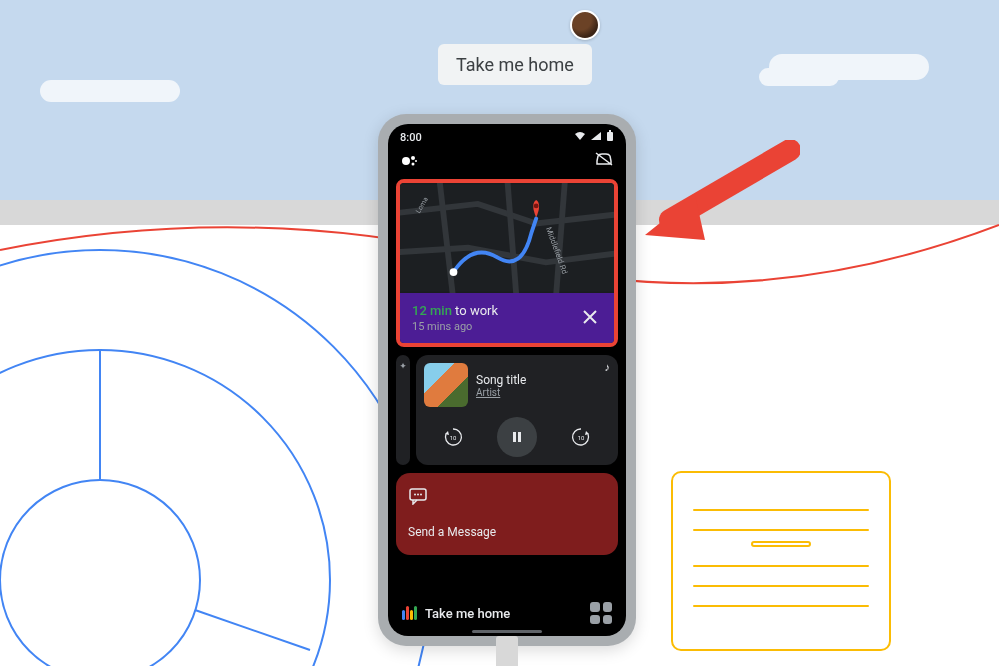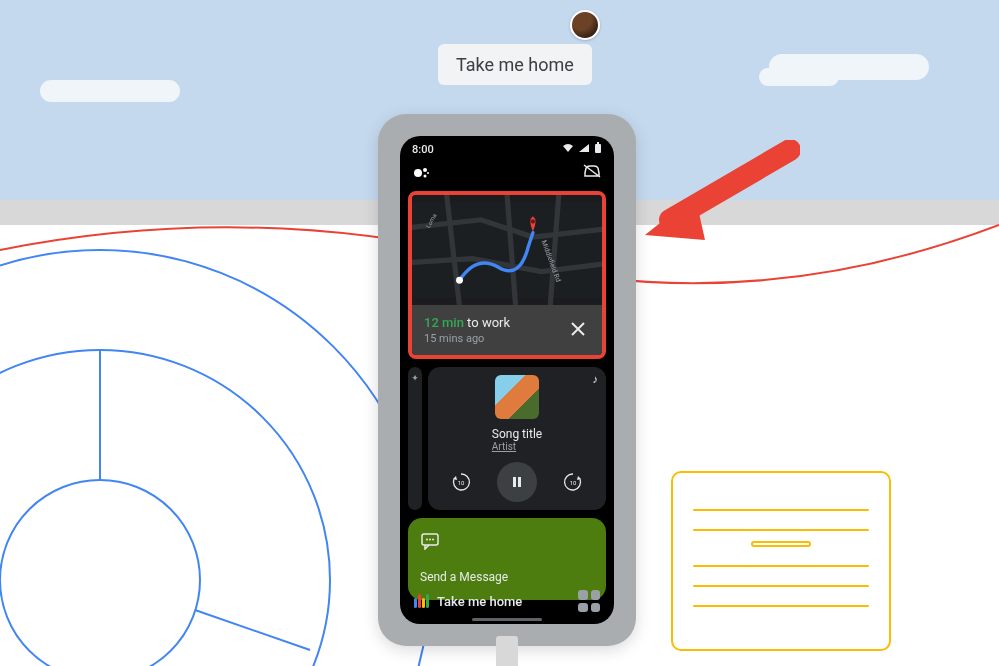--- a/index.html
+++ b/index.html
@@ -27,59 +27,59 @@
     border:2px solid #fbbc04; border-radius:10px; padding:18px 20px; }
   .notepad .line { height:2px; background:#fbbc04; margin:18px 0; border-radius:2px; }
   .notepad .shortline { width:60px; height:6px; border:2px solid #fbbc04; border-radius:4px; margin:-8px auto 10px; background:#fff; }
   
   .bubble-wrap { position:absolute; top:44px; left:438px; }
   .avatar { width:30px; height:30px; border-radius:50%; background: radial-gradient(circle at 35% 30%, #6b4226 40%, #3b2416 70%); border:2px solid #fff; position:absolute; top:-34px; right:-8px; box-shadow:0 1px 3px rgba(0,0,0,.2); }
   .bubble { background:#f1f3f4; padding:10px 18px; border-radius:6px; color:#3c4043; font-size:18px; position:relative; }
   
   .phone {
     position:absolute; left:378px; top:114px; width:258px; height:532px;
-    background:#a9adb0; border-radius:28px; padding:22px;
+    background:#a9adb0; border-radius:28px; padding:10px;
     box-shadow: 0 4px 16px rgba(0,0,0,.15);
   }
   .cable { position:absolute; left:50%; bottom:-30px; transform:translateX(-50%); width:22px; height:40px; background:#d8d8d8; border-radius:3px 3px 0 0; }
   .cable::after { content:""; position:absolute; left:50%; bottom:-30px; transform:translateX(-50%); width:6px; height:40px; background:#d8d8d8; }
   .screen {
     width:100%; height:100%; background:#000; border-radius:20px;
     position:relative; overflow:hidden; color:#e8eaed;
   }
   .statusbar { display:flex; justify-content:space-between; align-items:center; padding:6px 12px 2px; font-size:11px; font-weight:500; }
   .status-right { display:flex; gap:4px; align-items:center; }
   .appbar { display:flex; justify-content:space-between; align-items:center; padding:4px 12px 8px; }
   .assistant-dots { display:flex; gap:2px; align-items:flex-end; }
   .content { padding:0 8px; display:flex; flex-direction:column; gap:8px; }
   
   .nav-card { border:4px solid #ea4335; border-radius:8px; overflow:hidden; background:#202124; }
   .map { height:110px; background:#1a1c1e; position:relative; overflow:hidden; }
   .map svg { width:100%; height:100%; }
-  .nav-info { display:flex; align-items:center; justify-content:space-between; padding:10px 12px; background:#404040; }
+  .nav-info { display:flex; align-items:center; justify-content:space-between; padding:10px 12px; background:#4c1d95; }
   .nav-text .line1 { font-size:13px; }
   .nav-text .line1 .grn { color:#34a853; font-weight:500; }
   .nav-text .line2 { font-size:11px; color:#9aa0a6; margin-top:2px; }
   .close-x { font-size:18px; color:#e8eaed; cursor:pointer; padding:4px; }
   
   .media-row { display:flex; gap:6px; }
   .scrubber { width:14px; background:#202124; border-radius:10px; display:flex; flex-direction:column; align-items:center; padding:6px 0; gap:4px;}
   .scrubber .spark { font-size:9px; color:#9aa0a6; }
   .media-card { flex:1; background:#202124; border-radius:12px; padding:8px; position:relative; }
-  .media-top { display:flex; gap:8px; align-items:center;flex-direction:column; }
+  .media-top { display:flex; gap:8px; align-items:center; }
   .albumart { width:44px; height:44px; border-radius:6px; background:linear-gradient(135deg,#87ceeb 35%, #e07b3e 35%, #e07b3e 65%, #4a6b2e 65%); }
   .media-meta .t1 { font-size:12px; color:#e8eaed; }
   .media-meta .t2 { font-size:10px; color:#9aa0a6;text-decoration:underline; }
   .note-icon { position:absolute; top:6px; right:8px; font-size:11px; }
   .media-controls { display:flex; justify-content:space-around; align-items:center; margin-top:10px; }
   .ctrl { width:30px; height:30px; border-radius:50%; display:flex; align-items:center; justify-content:center; font-size:11px; color:#e8eaed; cursor:pointer; }
   .ctrl.big { width:40px; height:40px; background:#3c4043; font-size:14px; }
   
   .action-row { display:flex; gap:8px; }
-  .action-card { flex:1; background:#4d7c0f; border-radius:14px; padding:14px 12px; cursor:pointer; }
+  .action-card { flex:1; background:#7f1d1d; border-radius:14px; padding:14px 12px; cursor:pointer; }
   .action-card .icn { font-size:16px; color:#e8eaed; margin-bottom:16px; }
   .action-card .lbl { font-size:12px; color:#e8eaed; line-height:1.3; }
   
   .bottombar { position:absolute; bottom:8px; left:8px; right:8px; display:flex; align-items:center; gap:8px; padding:4px 6px; }
   .google-logo { display:flex; gap:1px; align-items:flex-end; }
   .google-logo span { width:3px; border-radius:2px; }
   .btext { font-size:13px; font-weight:500; flex:1; }
   .grid-btn { width:22px; height:22px; display:grid; grid-template-columns:1fr 1fr; gap:3px; cursor:pointer; }
   .grid-btn span { background:#9aa0a6; border-radius:3px; }
   .homebar { position:absolute; bottom:3px; left:50%; transform:translateX(-50%); width:70px; height:3px; background:#5f6368; border-radius:3px; }

